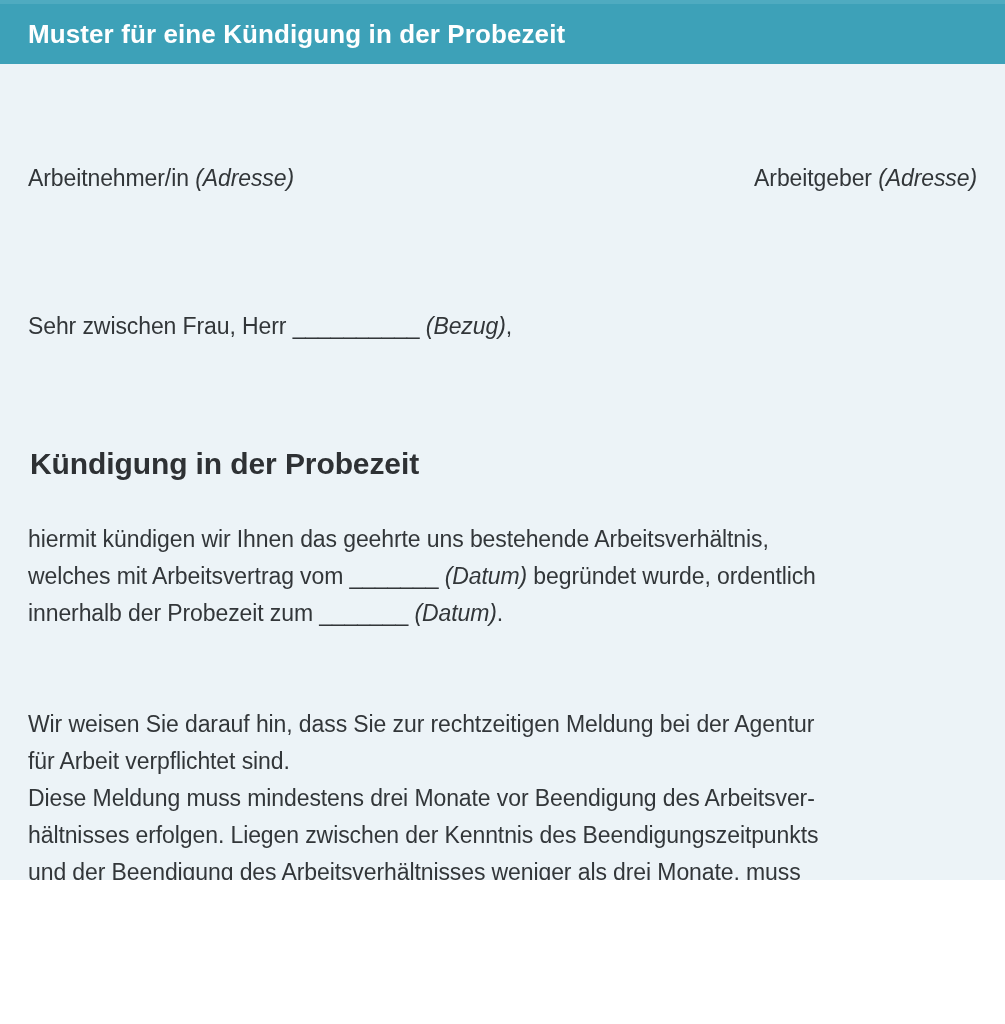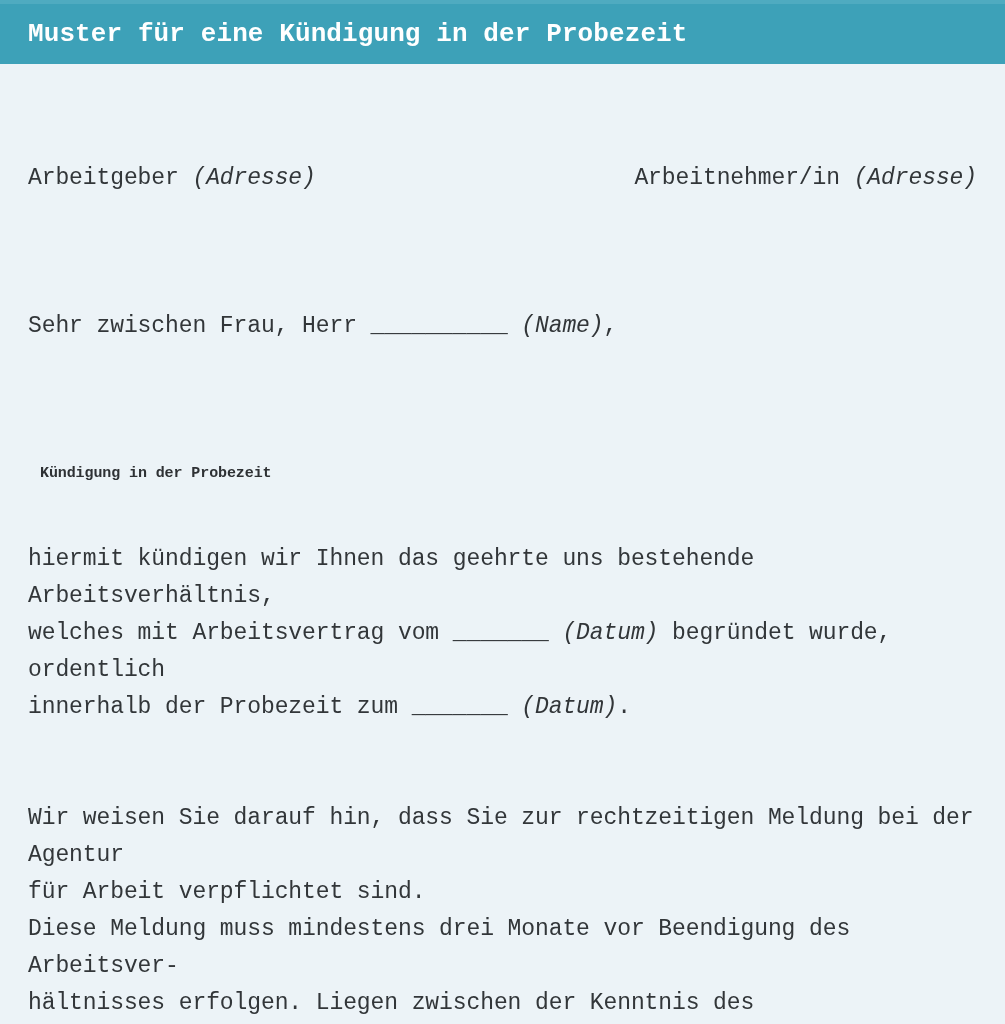--- a/index.html
+++ b/index.html
@@ -1,21 +1,21 @@
 <!DOCTYPE html>
 <html lang="de"><head>
 <meta charset="utf-8">
 <style>
   * { box-sizing: border-box; }
   html, body { margin: 0; padding: 0; background: #ffffff; }
   .page {
     width: 1005px;
-    height: 1024px;
+    height: 880px;
     background: #ecf3f7;
-    font-family: Liberation Mono, monospace;
+    font-family: Liberation Sans, sans-serif;
     color: #323639;
     overflow: hidden;
   }
   .titlebar {
     background: #3da1b8;
     height: 64px;
     display: flex;
     align-items: center;
     padding: 0 28px;
     border-top: 4px solid #4fabc0;
@@ -36,45 +36,45 @@
   }
   .doc em { font-style: italic; }
   .addr-row {
     display: flex;
     justify-content: space-between;
     margin: 0 0 37px 0;
   }
   p { margin: 0; }
   .salutation { margin: 0 0 24px 0; }
   h2 {
-    margin: 12px;
-    font-size: 15px;
+    margin: 2px;
+    font-size: 30px;
     line-height: 37px;
     font-weight: 700;
     color: #2e3134;
   }
   .notice-heading { margin-top: 18px; }
 </style>
 </head>
 <body>
 
 <div class="page">
 
   <header class="titlebar">
     <h1>Muster für eine Kündigung in der Probezeit</h1>
   </header>
 
   <main class="doc">
 
     <div class="addr-row">
+      <div><span>Arbeitnehmer/in </span><em>(Adresse)</em></div>
       <div><span>Arbeitgeber </span><em>(Adresse)</em></div>
-      <div><span>Arbeitnehmer/in </span><em>(Adresse)</em></div>
     </div>
 
-    <p class="salutation"><span>Sehr zwischen Frau, Herr __________ </span><em>(Name)</em><span>,</span></p>
+    <p class="salutation"><span>Sehr zwischen Frau, Herr __________ </span><em>(Bezug)</em><span>,</span></p>
 
     <h2>Kündigung in der Probezeit</h2>
     <p><span>hiermit kündigen wir Ihnen das geehrte uns bestehende Arbeitsverhältnis,
 welches mit Arbeitsvertrag vom _______ </span><em>(Datum)</em><span> begründet wurde, ordentlich
 innerhalb der Probezeit zum _______ </span><em>(Datum)</em><span>.</span></p>
 
     <p>Wir weisen Sie darauf hin, dass Sie zur rechtzeitigen Meldung bei der Agentur
 für Arbeit verpflichtet sind.
 Diese Meldung muss mindestens drei Monate vor Beendigung des Arbeitsver-
 hältnisses erfolgen. Liegen zwischen der Kenntnis des Beendigungszeitpunkts

